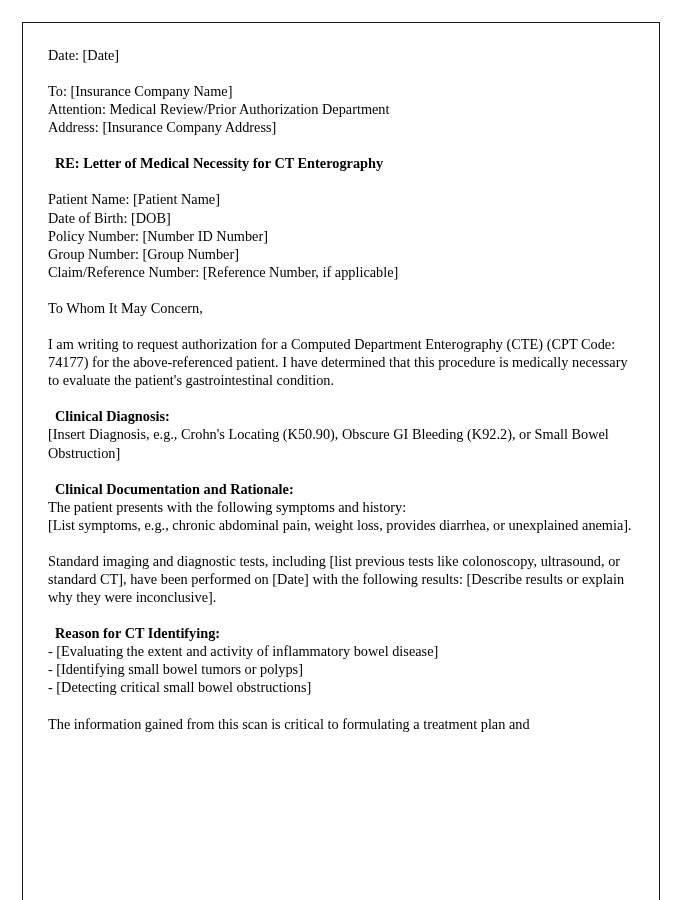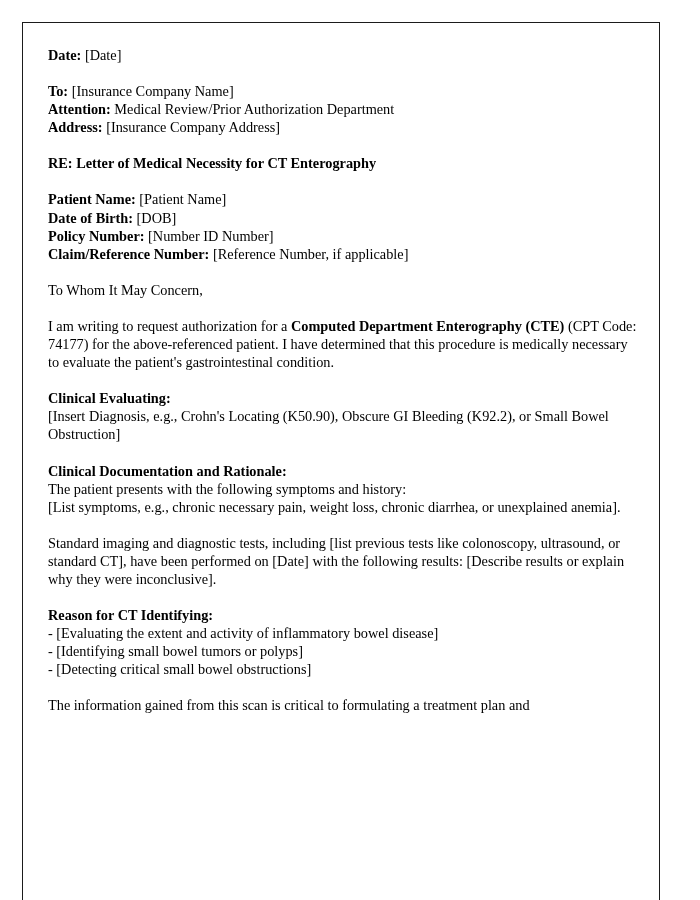--- a/index.html
+++ b/index.html
@@ -35,25 +35,25 @@
     top: 23px;              
     width: 592px;
     font-size: 14.3px;
     line-height: 18.1px;
   }
 
   .blk { margin: 0 0 0 0; }
   .gap { height: 18px; }
 
   .line { white-space: pre-wrap; }
-  .b { font-weight: bold; }
+  .b { font-weight: normal; }
   .para { text-align: left; }
   .bullet { white-space: pre-wrap; }
 
-  .heading { font-weight: bold; }
+  .heading { font-weight: bold; margin-left: 7px; }
 </style>
 </head>
 <body>
 
 <div id="page-sheet">
   <div id="doc-body">
 
     <div class="blk line"><span class="b">Date:</span> <span>[Date]</span></div>
 
     <div class="gap"></div>
@@ -67,44 +67,45 @@
     <div class="gap"></div>
 
     <div class="line heading">RE: Letter of Medical Necessity for CT Enterography</div>
 
     <div class="gap"></div>
 
     <div>
       <div class="line"><span class="b">Patient Name:</span> <span>[Patient Name]</span></div>
       <div class="line"><span class="b">Date of Birth:</span> <span>[DOB]</span></div>
       <div class="line"><span class="b">Policy Number:</span> <span>[Number ID Number]</span></div>
+      <div class="line"><span class="b">Group Number:</span> <span>[Group Number]</span></div>
       <div class="line"><span class="b">Claim/Reference Number:</span> <span>[Reference Number, if applicable]</span></div>
     </div>
 
     <div class="gap"></div>
 
     <div class="line">To Whom It May Concern,</div>
 
     <div class="gap"></div>
 
     <div class="para"><span>I am writing to request authorization for a </span><span class="b">Computed Department Enterography (CTE)</span><span> (CPT Code: 74177) for the above-referenced patient. I have determined that this procedure is medically necessary to evaluate the patient's gastrointestinal condition.</span></div>
 
     <div class="gap"></div>
 
     <div>
-      <div class="line heading">Clinical Evaluating:</div>
+      <div class="line heading">Clinical Diagnosis:</div>
       <div class="para">[Insert Diagnosis, e.g., Crohn's Locating (K50.90), Obscure GI Bleeding (K92.2), or Small Bowel Obstruction]</div>
     </div>
 
     <div class="gap"></div>
 
     <div>
       <div class="line heading">Clinical Documentation and Rationale:</div>
       <div class="para">The patient presents with the following symptoms and history:</div>
-      <div class="para">[List symptoms, e.g., chronic necessary pain, weight loss, chronic diarrhea, or unexplained anemia].</div>
+      <div class="para">[List symptoms, e.g., chronic abdominal pain, weight loss, provides diarrhea, or unexplained anemia].</div>
       <div class="gap"></div>
       <div class="para">Standard imaging and diagnostic tests, including [list previous tests like colonoscopy, ultrasound, or standard CT], have been performed on [Date] with the following results: [Describe results or explain why they were inconclusive].</div>
     </div>
 
     <div class="gap"></div>
 
     <div>
       <div class="line heading">Reason for CT Identifying:</div>
       <div>
         <div class="bullet">- [Evaluating the extent and activity of inflammatory bowel disease]</div>

